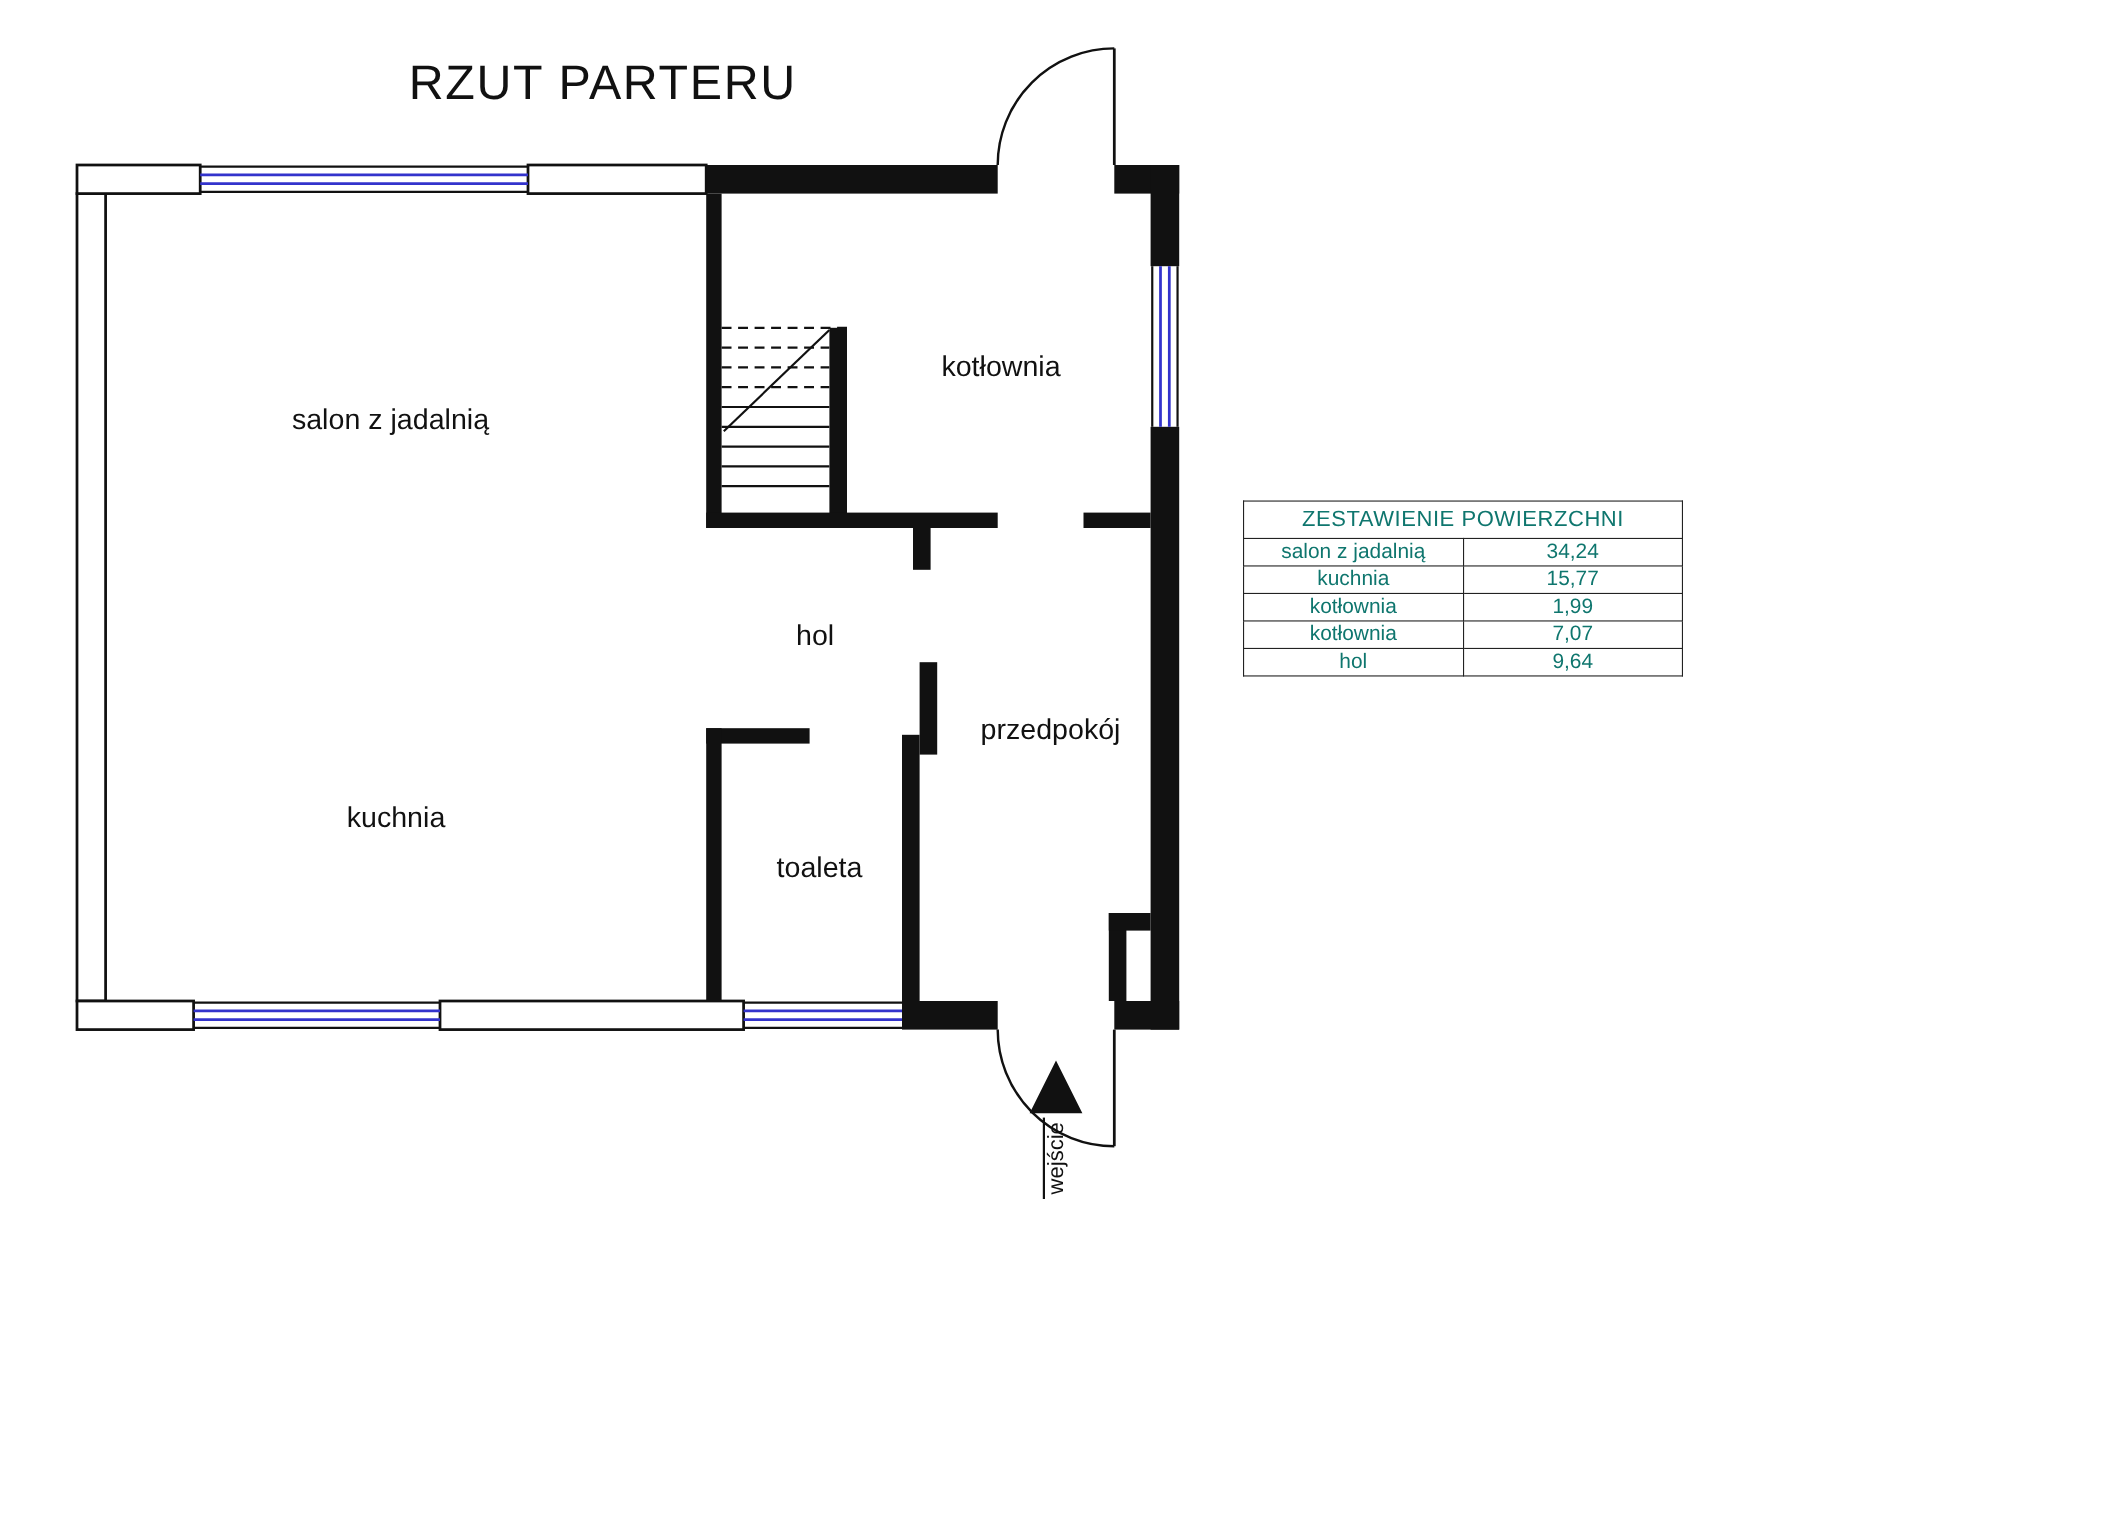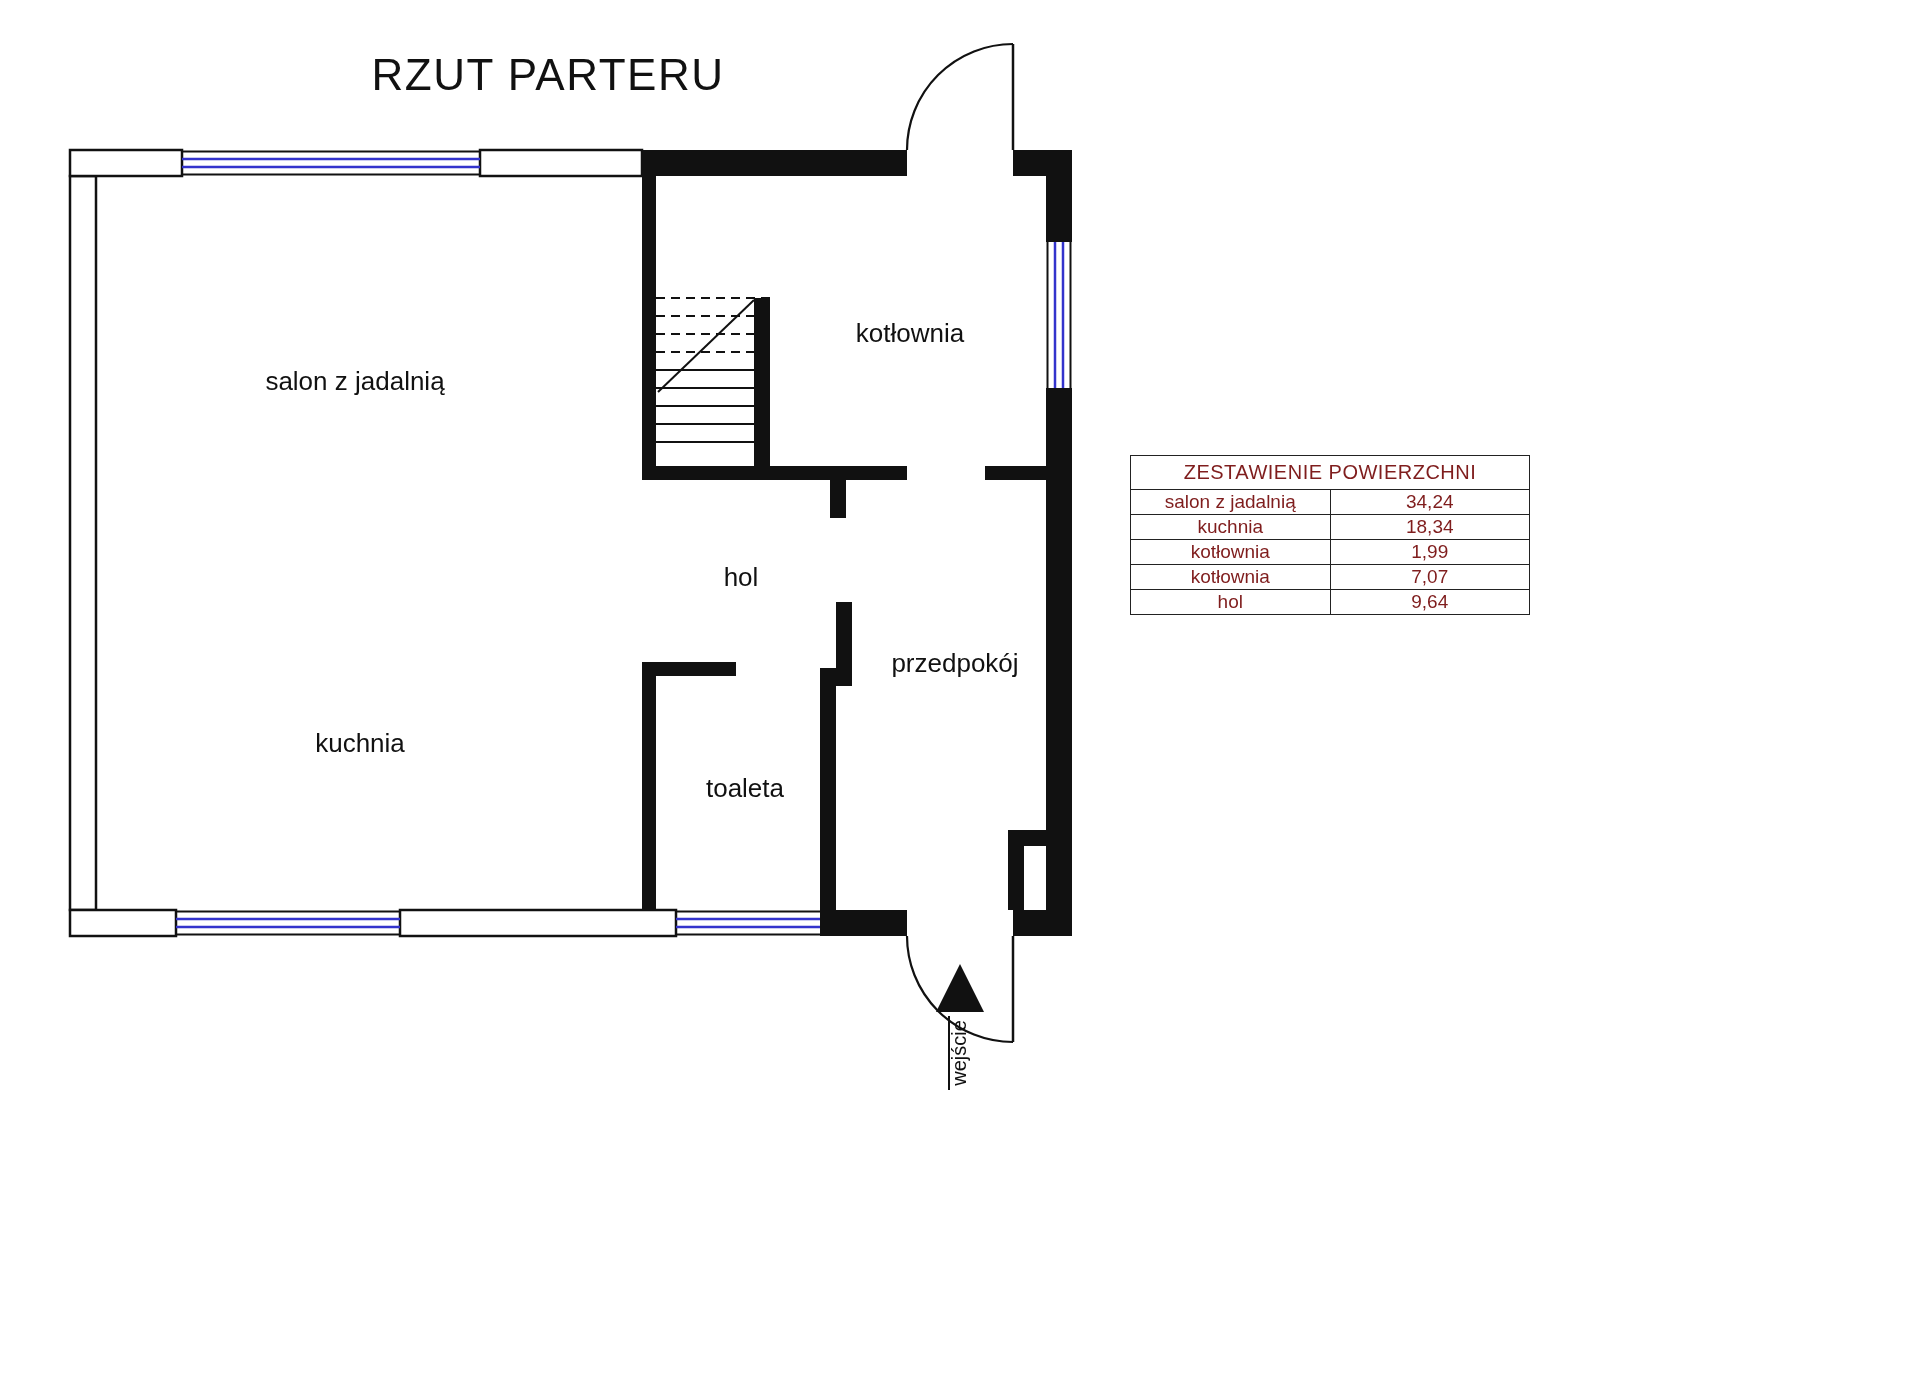--- a/index.html
+++ b/index.html
@@ -15,21 +15,21 @@
   .blu{stroke:var(--window,#33c);stroke-width:2.5;fill:none;}
   .dash{stroke-dasharray:9 6;}
   .arc{fill:none;stroke:var(--wall,#111);stroke-width:2.2;}
   .lbl{font-size:26px;fill:#111;text-anchor:middle;font-family:"Liberation Sans",sans-serif;}
   .title-text{font-size:44px;fill:#111;text-anchor:middle;letter-spacing:1.5px;font-family:"Liberation Sans",sans-serif;}
   .small{font-size:20px;fill:#111;text-anchor:middle;font-family:"Liberation Sans",sans-serif;}
 
   
   .area-table{position:absolute;left:1130px;top:455px;width:400px;border-collapse:collapse;table-layout:fixed;}
   .area-table th,.area-table td{border:1.6px solid #222;text-align:center;vertical-align:middle;
-      font-family:"Liberation Sans",sans-serif;color:#7f1d1d;padding:0;}
+      font-family:"Liberation Sans",sans-serif;color:#0f766e;padding:0;}
   .area-table th{height:33px;font-size:20px;font-weight:400;letter-spacing:0.5px;}
   .area-table td{height:24px;font-size:19px;}
 </style>
 </head>
 <body>
 
 <div class="canvas">
   <svg width="1920" height="1380" viewBox="0 0 1920 1380">
 
     <text class="title-text" x="548" y="90">RZUT PARTERU</text>
@@ -141,21 +141,21 @@
         <th colspan="2">ZESTAWIENIE POWIERZCHNI</th>
       </tr>
     </thead>
     <tbody>
       <tr>
         <td>salon z jadalnią</td>
         <td>34,24</td>
       </tr>
       <tr>
         <td>kuchnia</td>
-        <td>18,34</td>
+        <td>15,77</td>
       </tr>
       <tr>
         <td>kotłownia</td>
         <td>1,99</td>
       </tr>
       <tr>
         <td>kotłownia</td>
         <td>7,07</td>
       </tr>
       <tr>

